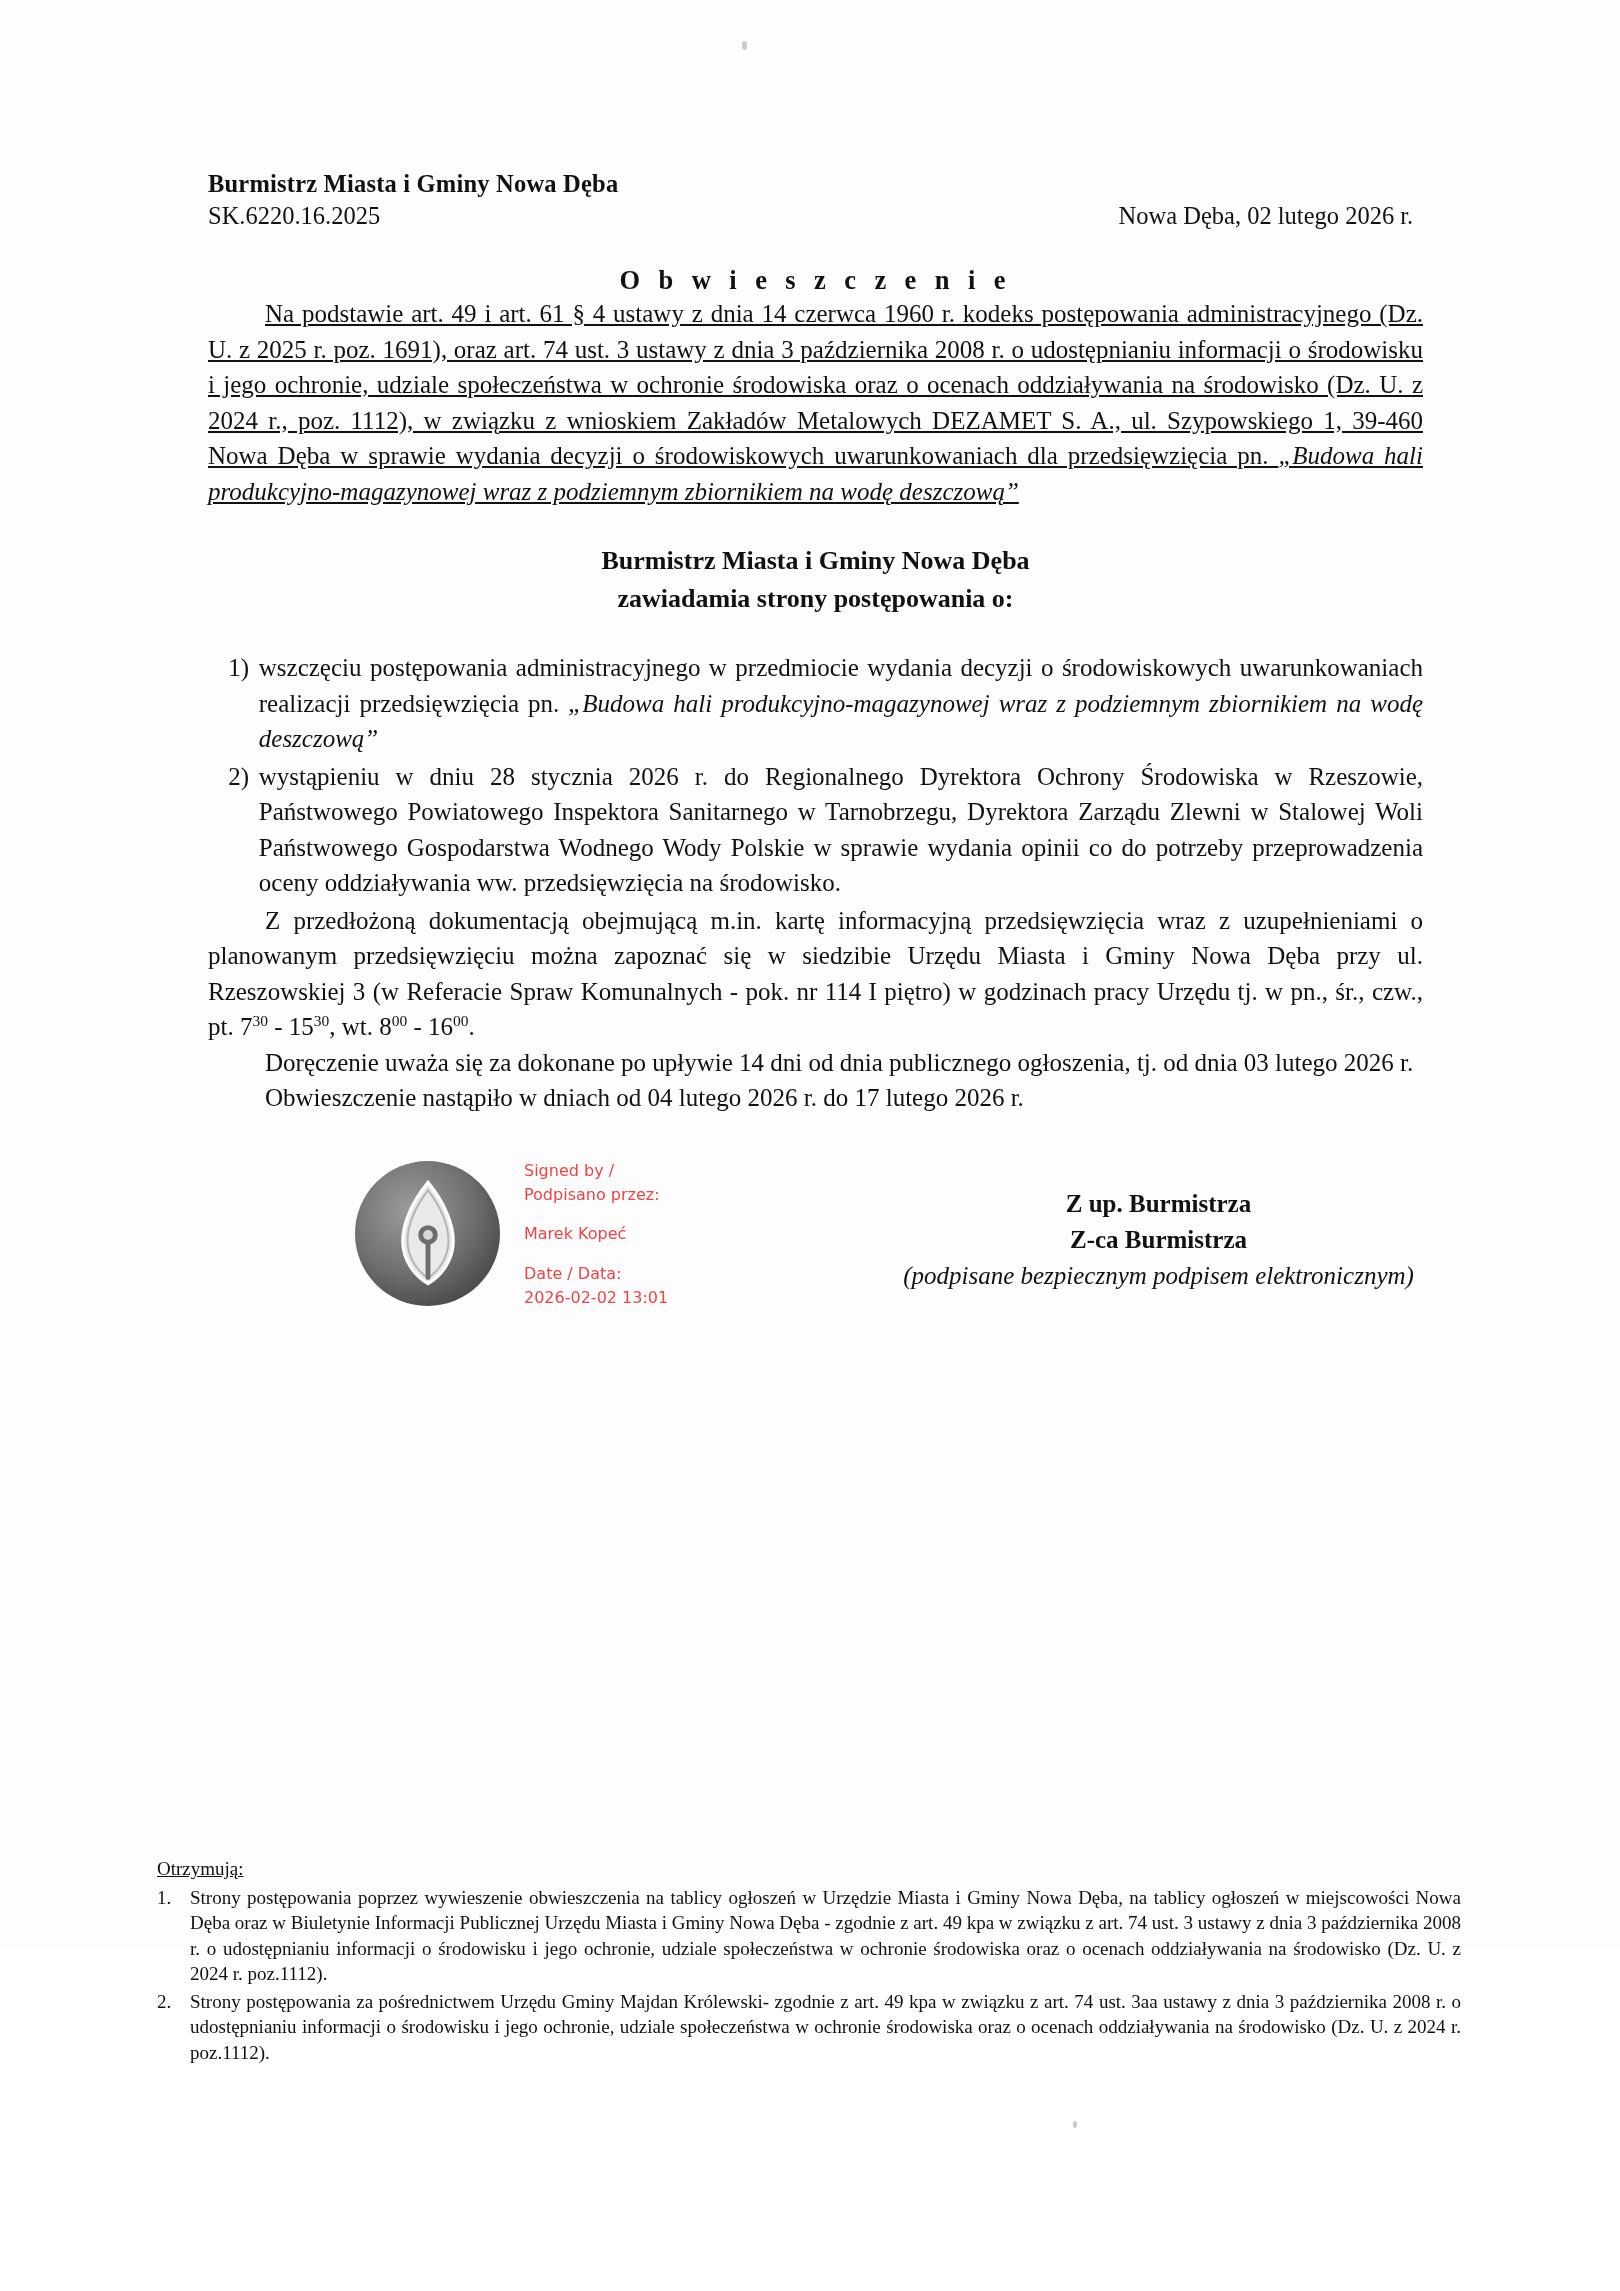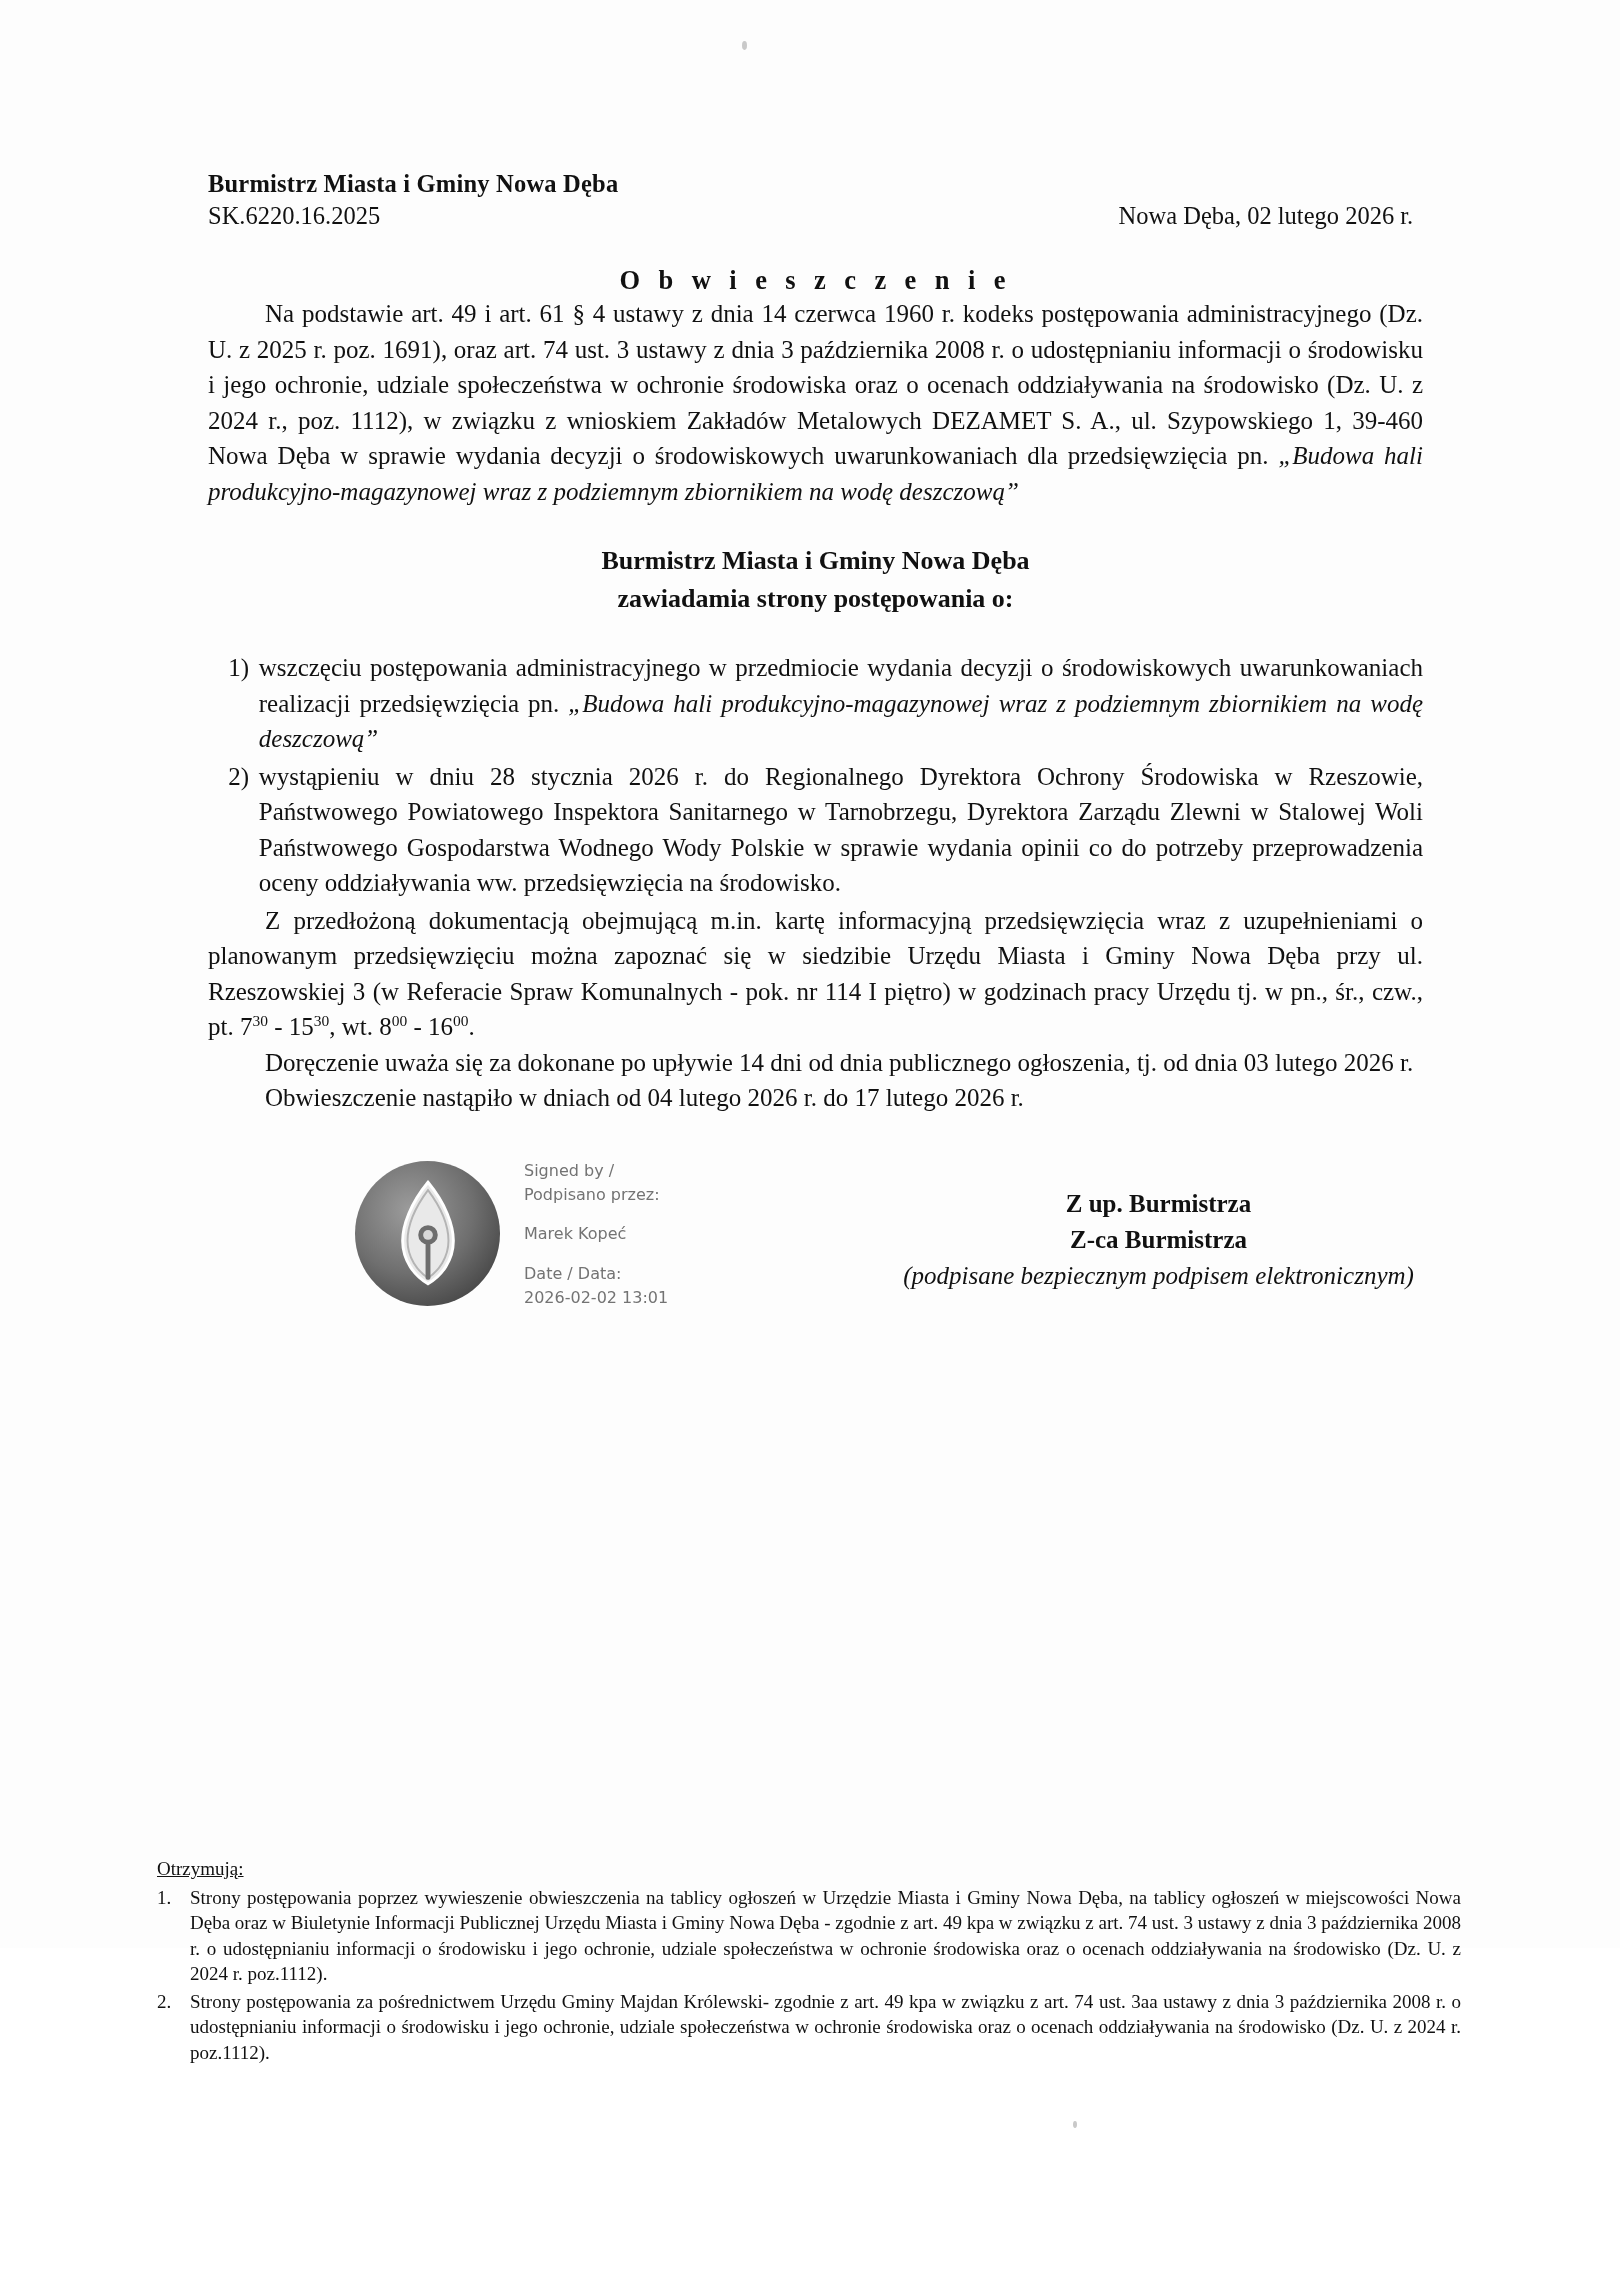--- a/index.html
+++ b/index.html
@@ -59,20 +59,21 @@
   
   p.body {
     font-size: 25px;
     line-height: 1.42;
     text-align: justify;
     margin: 0;
   }
   .first-par {
     margin-top: 45px;
     text-indent: 57px;
+    text-decoration: underline;
   }
   .italic { font-style: italic; }
 
   .subtitle {
     text-align: center;
     font-weight: bold;
     font-size: 26px;
     line-height: 1.45;
     margin-top: 33px;
   }
@@ -130,21 +131,21 @@
     left: 50%;
     top: 50%;
     transform: translate(-50%, -50%);
   }
   .sig-text {
     position: absolute;
     left: 316px;
     top: 9.8px;
     font-family: "DejaVu Sans", sans-serif;
     font-size: 16px;
-    color: #737373;
+    color: #ef4444;
     line-height: 1.5;
   }
   .sig-text .grp { margin-bottom: 15.7px; }
   .sig-text .grp.last { margin-bottom: 0; }
   .sig-right {
     position: absolute;
     left: 686px;
     top: 37px;
     width: 529px;
     text-align: center;

